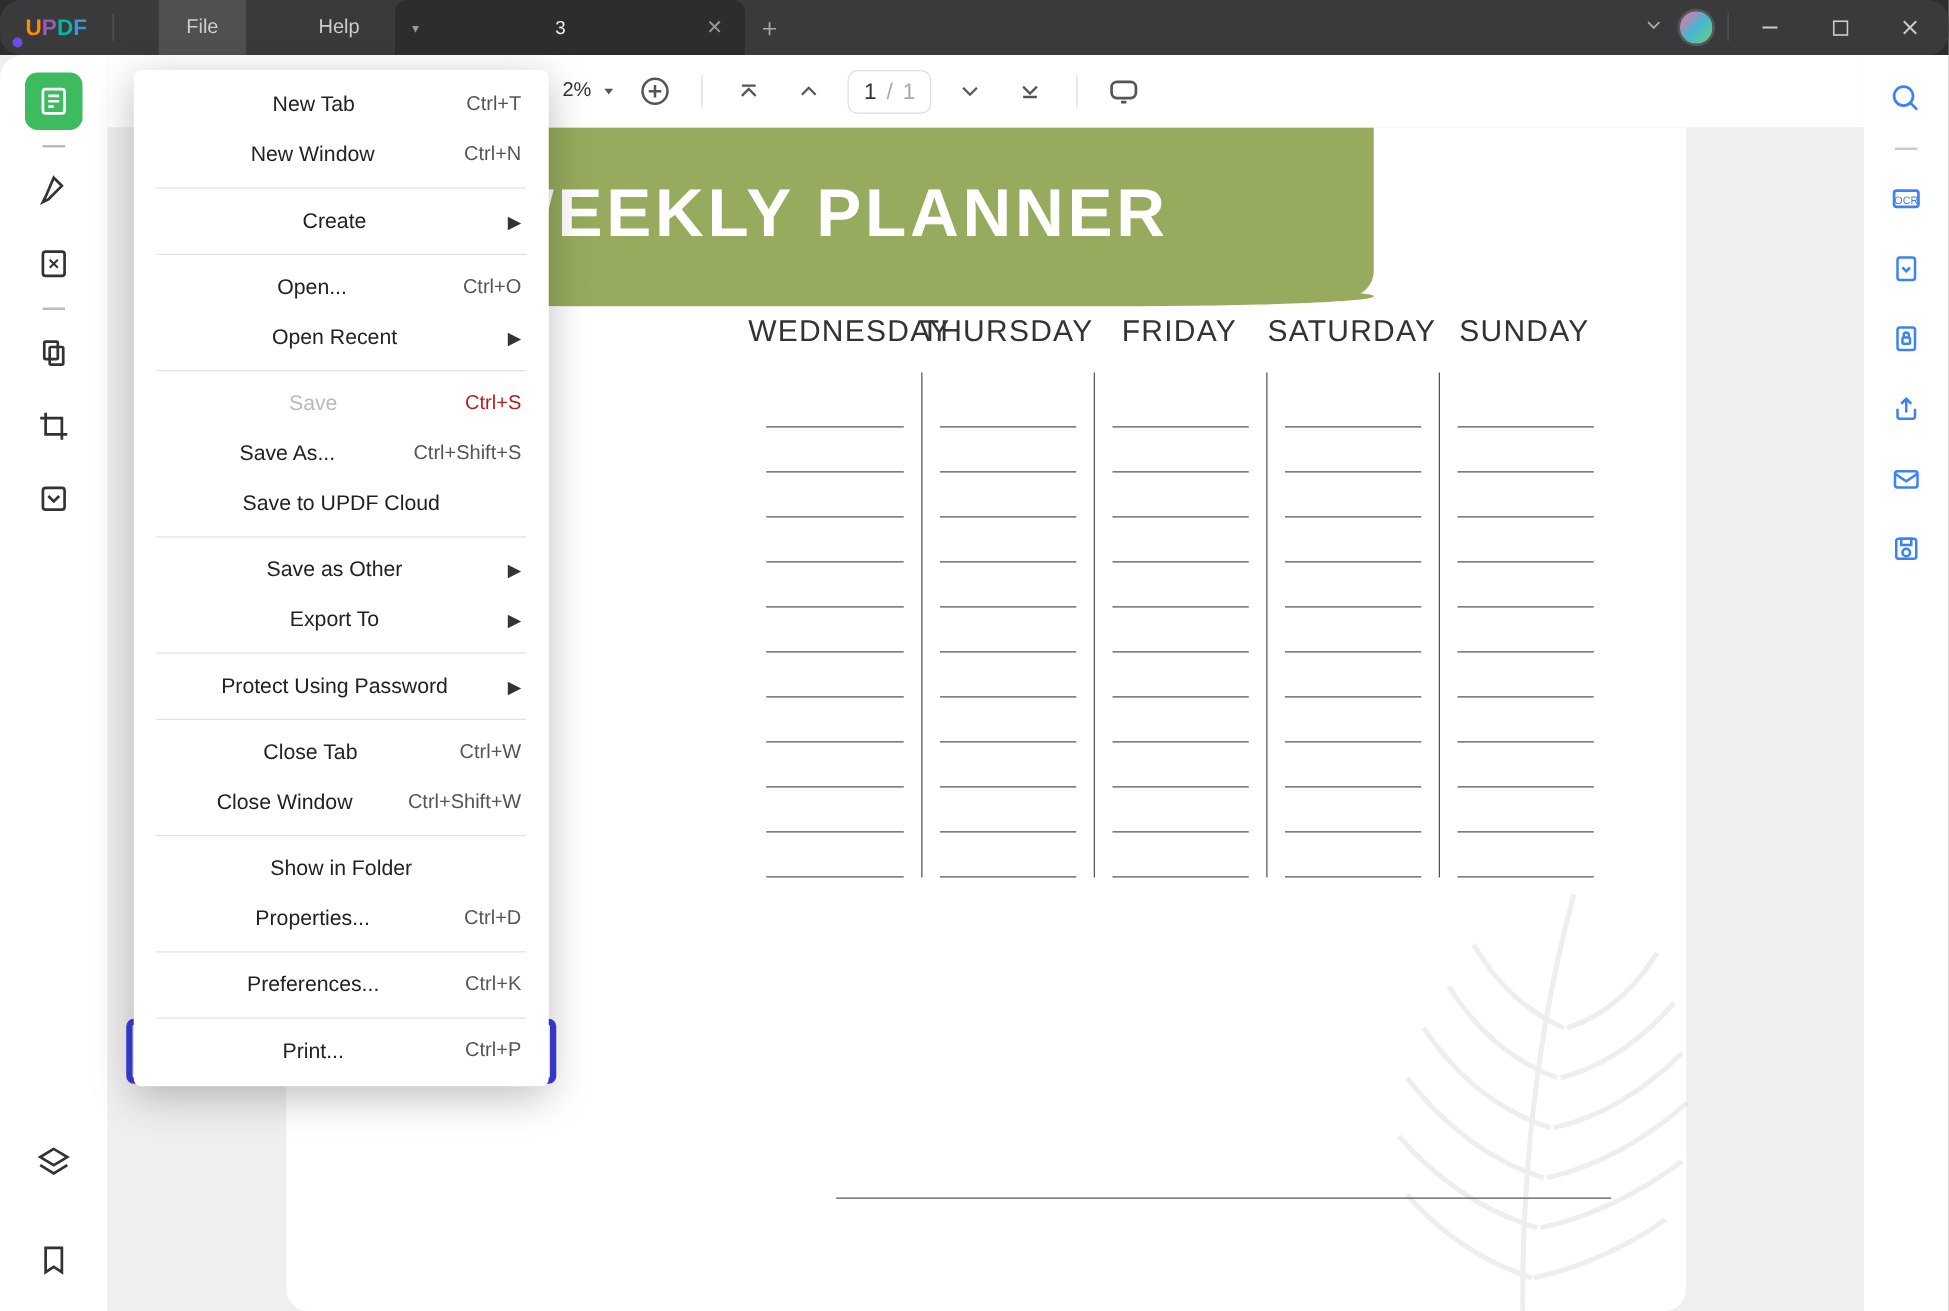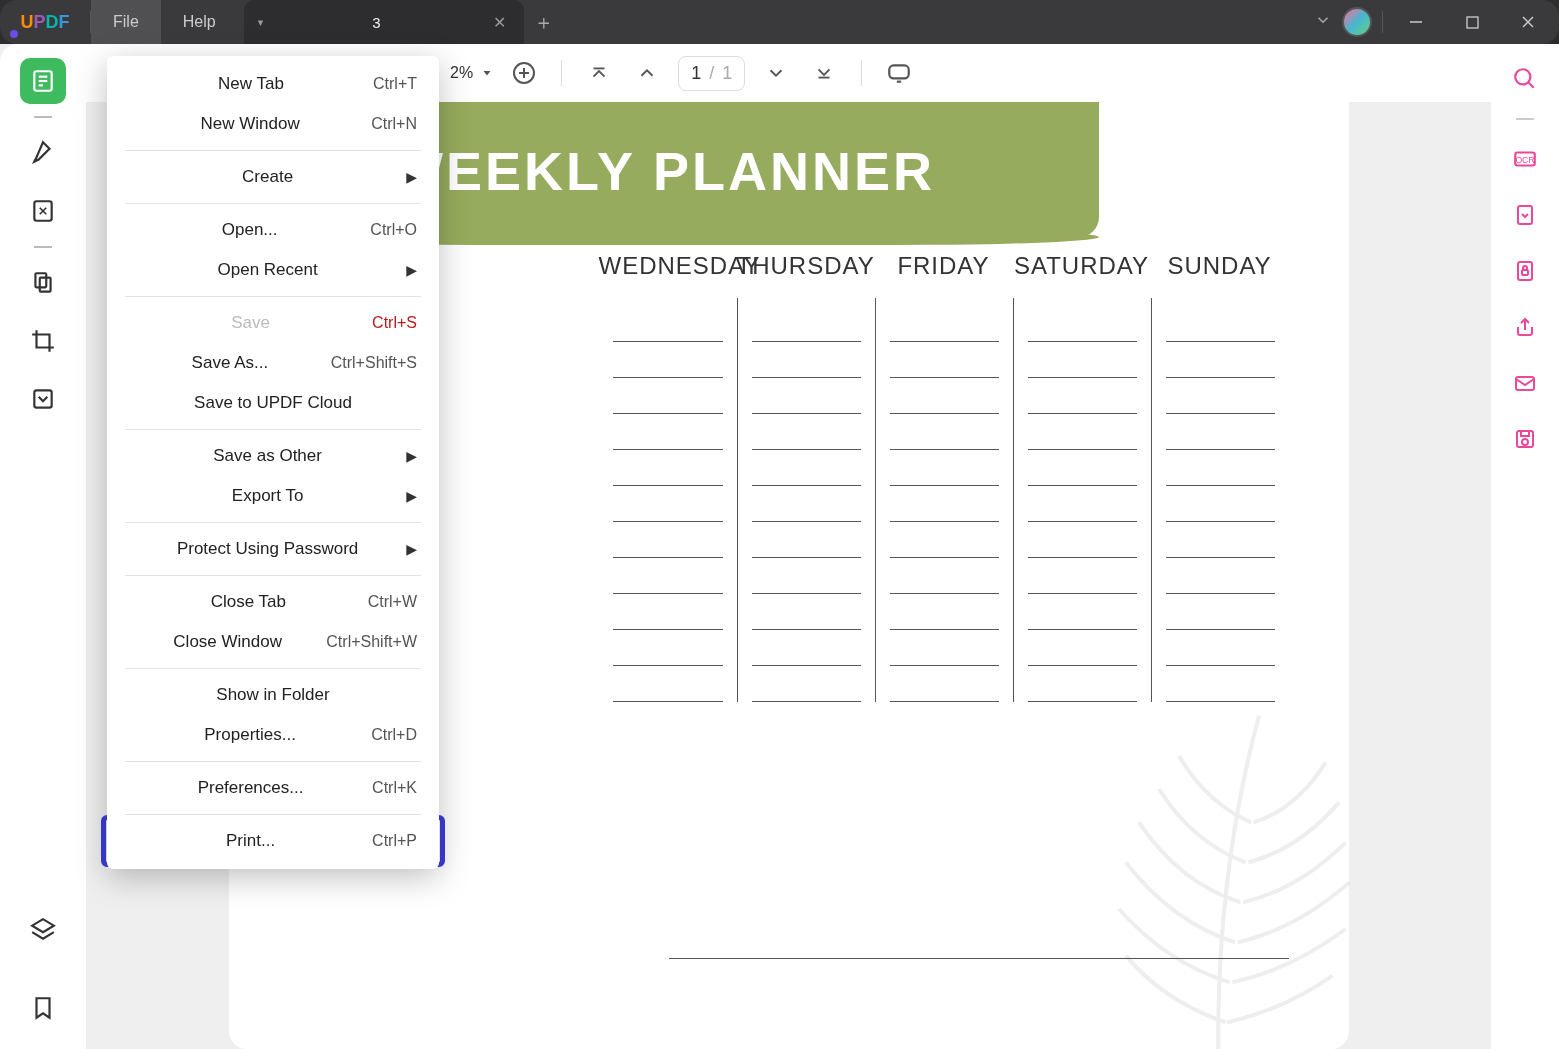--- a/index.html
+++ b/index.html
@@ -7,21 +7,21 @@
   
   
   .titlebar { height: 44px; background: #3a3a3d; display: flex; align-items: center; color: #ccc; border-radius: 17px; }
   .logo { width: 90px; display: flex; align-items: center; justify-content: center; }
   .logo-text { font-weight: 700; font-size: 18px; }
   .logo-u { color: #ff8c00; }
   .logo-p { color: #9b59b6; }
   .logo-d { color: #00b8a9; }
   .logo-f { color: #3498db; }
   .vdiv { width: 1px; height: 22px; background: #555; }
-  .menu-btn { padding: 0 22px; height: 44px; display: flex; align-items: center; font-size: 16px; cursor: pointer; }
+  .menu-btn { padding: 0 22px; height: 44px; display: flex; align-items: center; font-size: 16px; cursor: pointer; margin-left: 36px; }
   .menu-btn.active { background: #505053; }
   .tab { height: 44px; background: #2d2d30; display: flex; align-items: center; padding: 0 14px; min-width: 280px; gap: 12px; border-top-left-radius: 10px; border-top-right-radius: 10px; margin-left: 6px; }
   .tab-label { flex: 1; text-align: center; color: #eee; font-size: 15px; }
   .tab-close { color: #999; font-size: 16px; cursor: pointer; width: 20px; text-align: center; }
   .tab-dd { color: #999; font-size: 11px; }
   .plus-tab { width: 40px; text-align: center; color: #aaa; cursor: pointer; font-size: 20px; }
   .spacer { flex: 1; }
   .titlebar-right { display: flex; align-items: center; gap: 10px; padding-right: 8px; }
   .chev-dd { color: #aaa; }
   .avatar { width: 30px; height: 30px; border-radius: 50%; background: linear-gradient(135deg,#ff6b9d,#45b7d1,#6bcf7f); border: 2px solid #555; }
@@ -64,21 +64,21 @@
   .day-name { font-size: 24px; color: #333; letter-spacing: 1px; font-weight: 500; font-family: 'Arial Narrow', sans-serif; text-transform: uppercase; margin-bottom: 18px; }
   .day-lines { border-left: 1px solid #555; padding: 8px 14px 0 14px; }
   .day-col:first-child .day-lines { border-left: none; }
   .line { border-bottom: 1px solid #555; height: 36px; }
   .leaf { position: absolute; right: -20px; bottom: -40px; width: 300px; height: 400px; opacity: 0.12; }
   .leaf svg { width: 100%; height: 100%; }
   .hr-bottom { position: absolute; bottom: 90px; left: 440px; right: 60px; border-top: 1px solid #555; }
   
   
   .sidebar-right { width: 68px; background: #fff; display: flex; flex-direction: column; align-items: center; padding-top: 18px; gap: 22px; }
-  .rtool { width: 34px; height: 34px; display: flex; align-items: center; justify-content: center; cursor: pointer; color: #ec4899; }
+  .rtool { width: 34px; height: 34px; display: flex; align-items: center; justify-content: center; cursor: pointer; color: #3b82f6; }
   .rdash { width: 18px; height: 2px; background: #ccc; }
   
   
   .dropdown { position: absolute; left: 107px; top: 56px; width: 332px; background: #fff; border-radius: 6px; box-shadow: 0 8px 32px rgba(0,0,0,0.25); padding: 8px 0; z-index: 1000; }
   .menu-item { display: flex; align-items: center; padding: 10px 22px; cursor: pointer; font-size: 17px; color: #222; text-align: center; }
   .menu-item.disabled { color: #bbb; cursor: default; }
   .menu-item.disabled .shortcut { color: #b91c1c; }
   .menu-label { flex: 1; }
   .shortcut { color: #555; font-size: 16px; }
   .submenu-arr { color: #333; font-size: 14px; }

